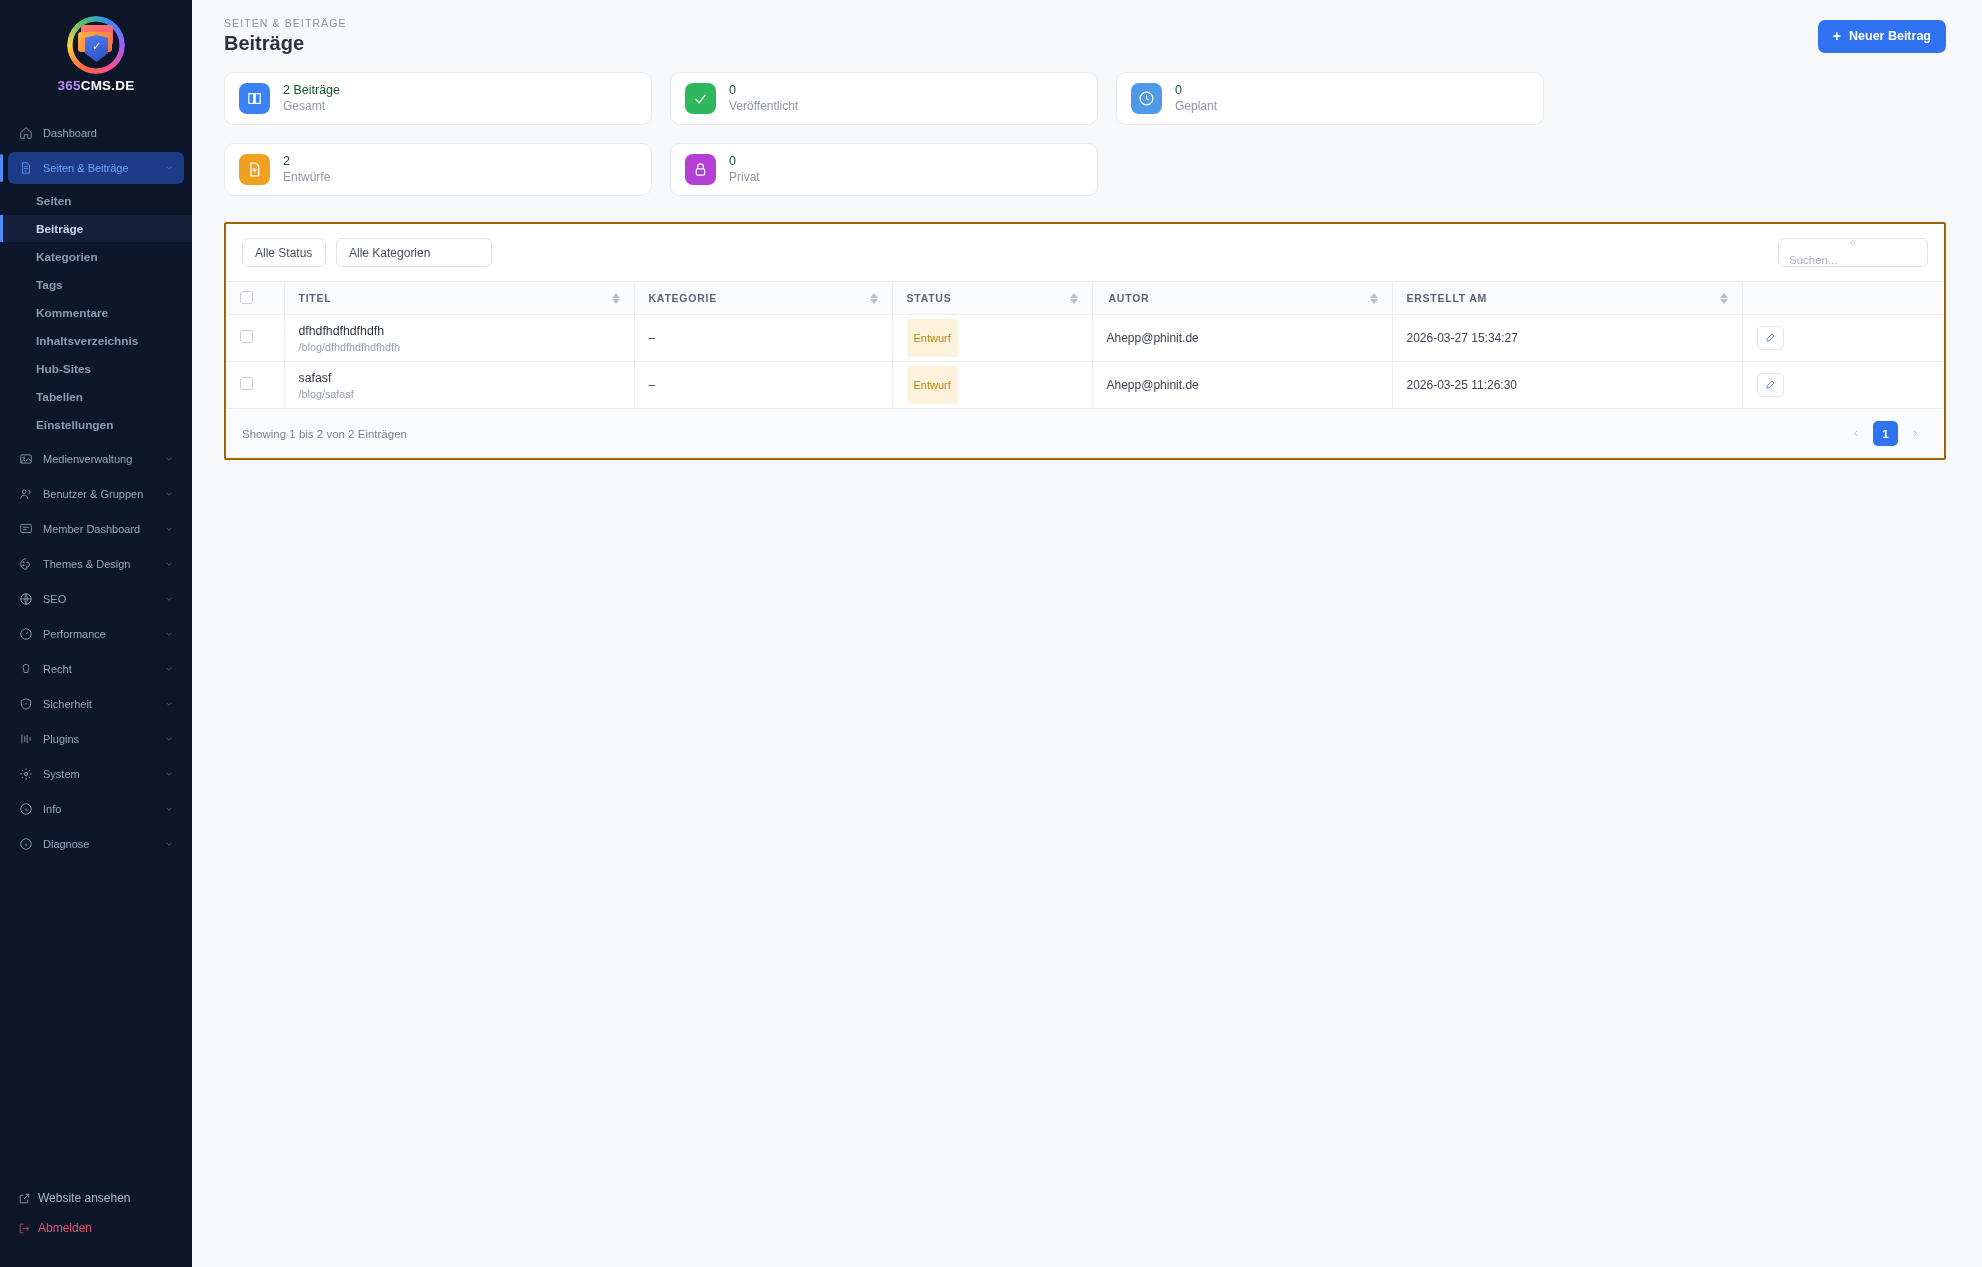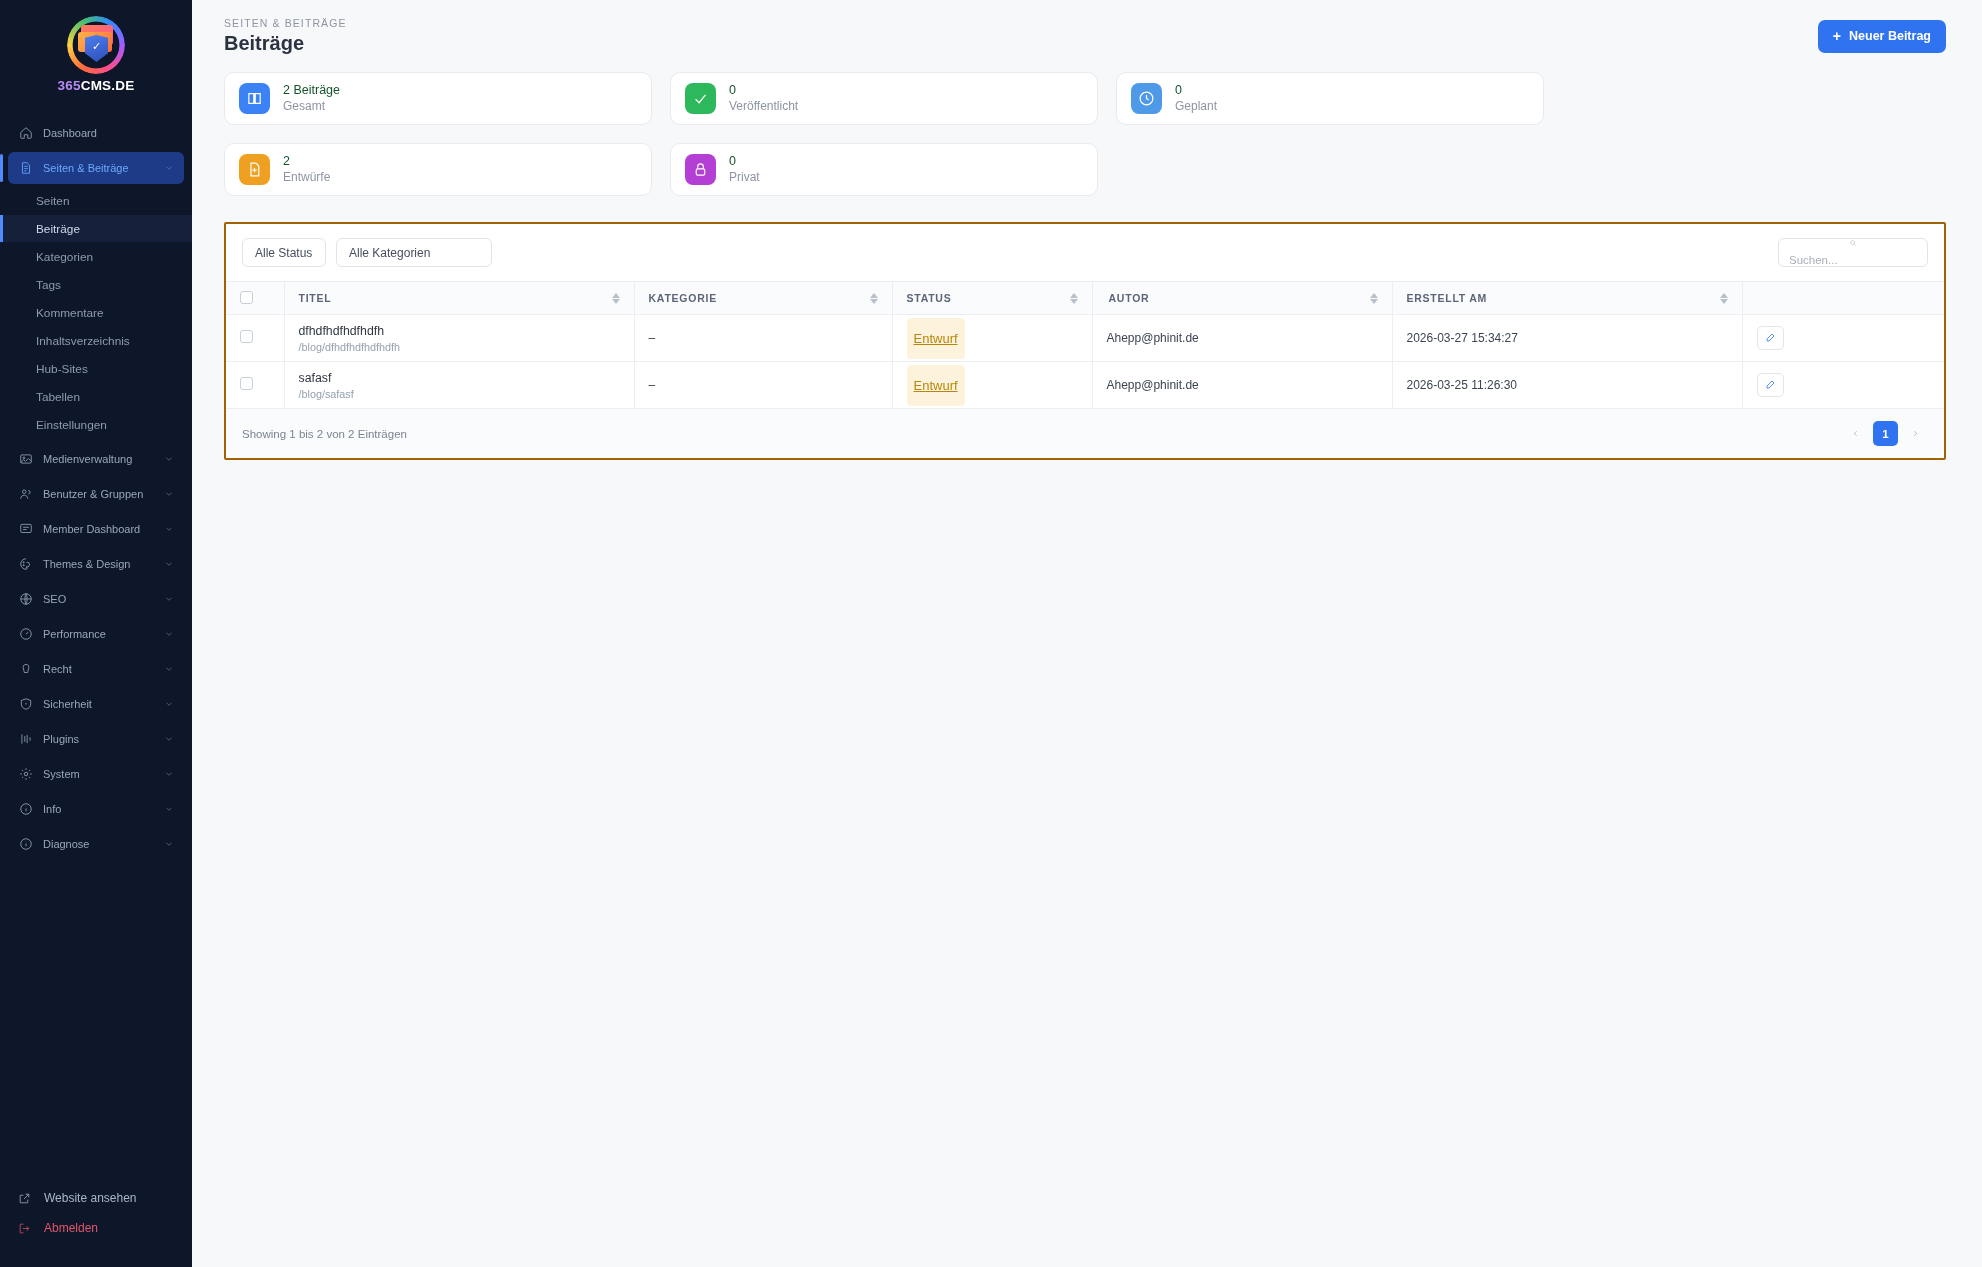--- a/index.html
+++ b/index.html
@@ -63,30 +63,30 @@
     background: #1d3b86; color: #6ea8ff;
   }
   .nav-item.active::before {
     content: ""; position: absolute; left: -8px; top: 2px; bottom: 2px;
     width: 3px; border-radius: 2px; background: #4f8bff;
   }
   .subnav { padding: 0 0 4px; }
   .sub-item {
     height: 27px; display: flex; align-items: center;
     padding-left: 36px; font-size: 11.8px; color: #8e9bb2;
-    cursor: pointer; position: relative; margin-bottom: 1px;
+    cursor: pointer; position: relative; margin-bottom: 1px; font-weight: bold;
   }
   .sub-item.active { background: #16203a; color: #cfd9ea; }
   .sub-item.active::before {
     content: ""; position: absolute; left: 0; top: 0; bottom: 0;
     width: 3px; background: #4f8bff;
   }
   .sidebar-footer { padding: 0 0 24px; }
   .foot-item {
-    display: flex; align-items: center; gap: 13px;
+    display: flex; align-items: center; gap: 7px;
     padding: 0 18px; height: 30px; font-size: 12px; color: #aab6c9; cursor: pointer;
   }
   .foot-item svg { width: 13px; height: 13px; stroke: currentColor; fill: none; stroke-width: 1.4; }
   .foot-item.logout { color: #e2566b; }
 
   
   .main { flex: 1; height: 1267px; overflow: hidden; background: #f7f8fa; }
   .topbar {
     height: 72px; background: #f7f8fa;
     display: flex; align-items: center; justify-content: space-between;
@@ -176,21 +176,21 @@
   }
   tbody td:last-child { border-right: none; }
   .cb {
     width: 13px; height: 13px; border: 1px solid #c8cedb; border-radius: 3px;
     background: #fff; display: inline-block; cursor: pointer;
   }
   .row-title { font-size: 12.3px; color: #2f3744; }
   .row-slug { font-size: 10.8px; color: #97a0b0; margin-top: 3px; }
   .badge {
     display: inline-block; background: #fdf3dc; color: #b8860b;
-    border-radius: 4px; font-size: 13px; padding: 13px 7px; font-weight: 500; text-decoration: underline;
+    border-radius: 4px; font-size: 11px; padding: 13px 7px; font-weight: 500;
   }
   .act-btn {
     width: 27px; height: 24px; border: 1px solid #e2e6ed; border-radius: 5px;
     background: #fff; display: inline-flex; align-items: center; justify-content: center; cursor: pointer;
   }
   .act-btn svg { width: 12px; height: 12px; stroke: #2f73f0; fill: none; stroke-width: 1.6; }
 
   .panel-bottom {
     display: flex; align-items: center; justify-content: space-between;
     padding: 12px 16px; background: #fafbfc; border-radius: 0 0 10px 10px;

